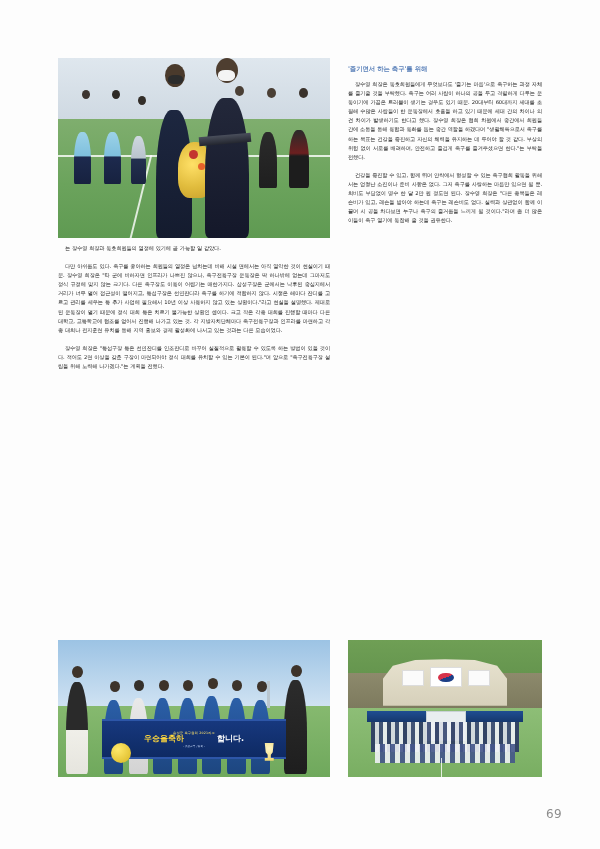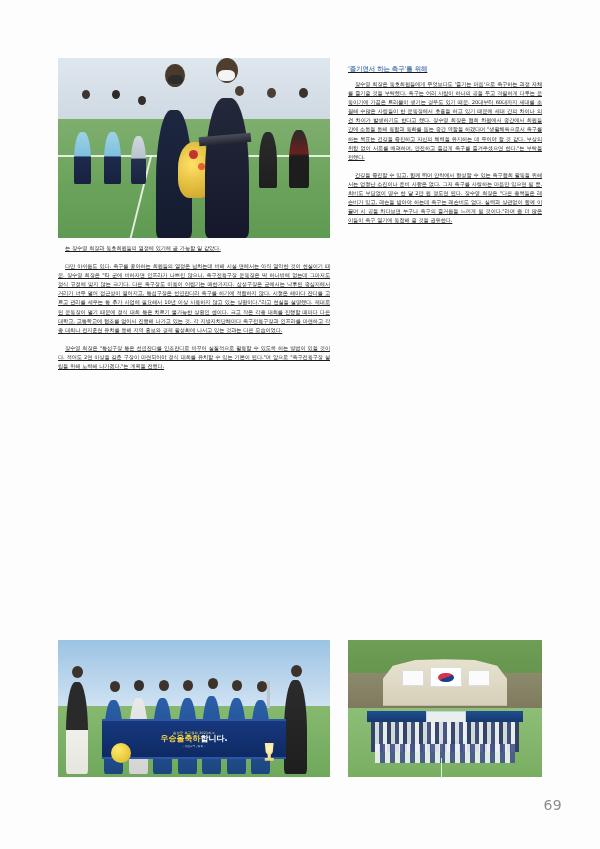--- a/index.html
+++ b/index.html
@@ -44,21 +44,21 @@
   .banner{
     position:absolute;left:16%;top:58%;width:68%;height:26%;
     background:linear-gradient(#17387e,#0e2a63);
     border-top:2px solid #2d56a8;border-bottom:2px solid #2d56a8;
     display:flex;flex-direction:column;align-items:center;justify-content:center;
     color:#fff;
   }
   .banner .b-top{font-size:3.2px;letter-spacing:.2px;color:#ffe46b;white-space:nowrap;}
   .banner .b-main{font-size:8px;font-weight:bold;white-space:nowrap;line-height:1;}
   .banner .b-main .y{color:#ffd83d;}
-  .banner .b-main .w{color:#ffffff;}
+  .banner .b-main .w{color:#ffffff;padding-left:33px;}
   .banner .b-sub{font-size:2.6px;color:#cfe0ff;margin-top:1px;white-space:nowrap;}
   .ball{position:absolute;left:5%;top:60%;width:20px;height:20px;border-radius:50%;
         background:radial-gradient(circle at 35% 32%,#ffe96b,#d9b520);}
   .trophy{position:absolute;right:5%;top:60%;width:16px;height:18px;
         background:radial-gradient(circle at 50% 30%,#fff6c4,#e8cf63);
         clip-path:polygon(22% 0,78% 0,72% 52%,60% 66%,60% 84%,78% 84%,78% 100%,22% 100%,22% 84%,40% 84%,40% 66%,28% 52%);}
 
   .pavilion{position:absolute;left:18%;top:14%;width:64%;height:34%;
         background:linear-gradient(#e7e2cf,#d6d0ba);
         clip-path:polygon(0 42%,8% 14%,26% 2%,50% 0,74% 2%,92% 14%,100% 42%,100% 100%,0 100%);}
@@ -66,36 +66,36 @@
         display:flex;align-items:center;justify-content:center;border:1px solid #ddd;}
   .flagKR .tg{width:52%;height:52%;border-radius:50%;
         background:linear-gradient(160deg,#d6324a 0 50%,#1d3f87 50% 100%);}
   .smallflag{position:absolute;width:10%;height:10%;background:#fbfbfb;border:1px solid #dcdcdc;}
   .standrow{position:absolute;left:10%;right:10%;top:52%;height:8%;
         background:linear-gradient(#1f4e92,#16386d);}
   .grassdark{position:absolute;left:0;right:0;top:24%;height:26%;
         background:linear-gradient(#8d8a6c,#7d7a5e);}
 
   
-  .col{position:absolute;font-size:5.2px;line-height:9.1px;color:#1b1b1b;text-align:justify;text-decoration:underline;}
+  .col{position:absolute;font-size:5.2px;line-height:9.1px;color:#1b1b1b;text-align:justify;}
   #colL{left:58px;width:272px;top:244px;}
   #colR{left:348px;width:194px;top:64px;}
 
   .kicker{
     color:#5c82ba;font-weight:bold;font-size:6.4px;letter-spacing:-.1px;
     margin:0 0 6px 0;line-height:10px;
   }
   #colL .kicker{margin-top:16px;}
   p.body{margin:0 0 0 0;text-indent:7px;letter-spacing:-.12px;word-spacing:.4px;}
   p.body + p.body{margin-top:9px;}
   .lead{text-indent:0;}
 
   .pagenum{
-    position:absolute;right:38px;bottom:36px;
-    font-size:14px;color:#8d8d8d;letter-spacing:.4px;
+    position:absolute;right:38px;bottom:28px;
+    font-size:12px;color:#8d8d8d;letter-spacing:.4px;
   }
 </style>
 </head>
 <body>
 
 <div class="page">
 
   <div class="photo" id="hero">
     <div class="sky"></div>
     <div class="ground"></div>

